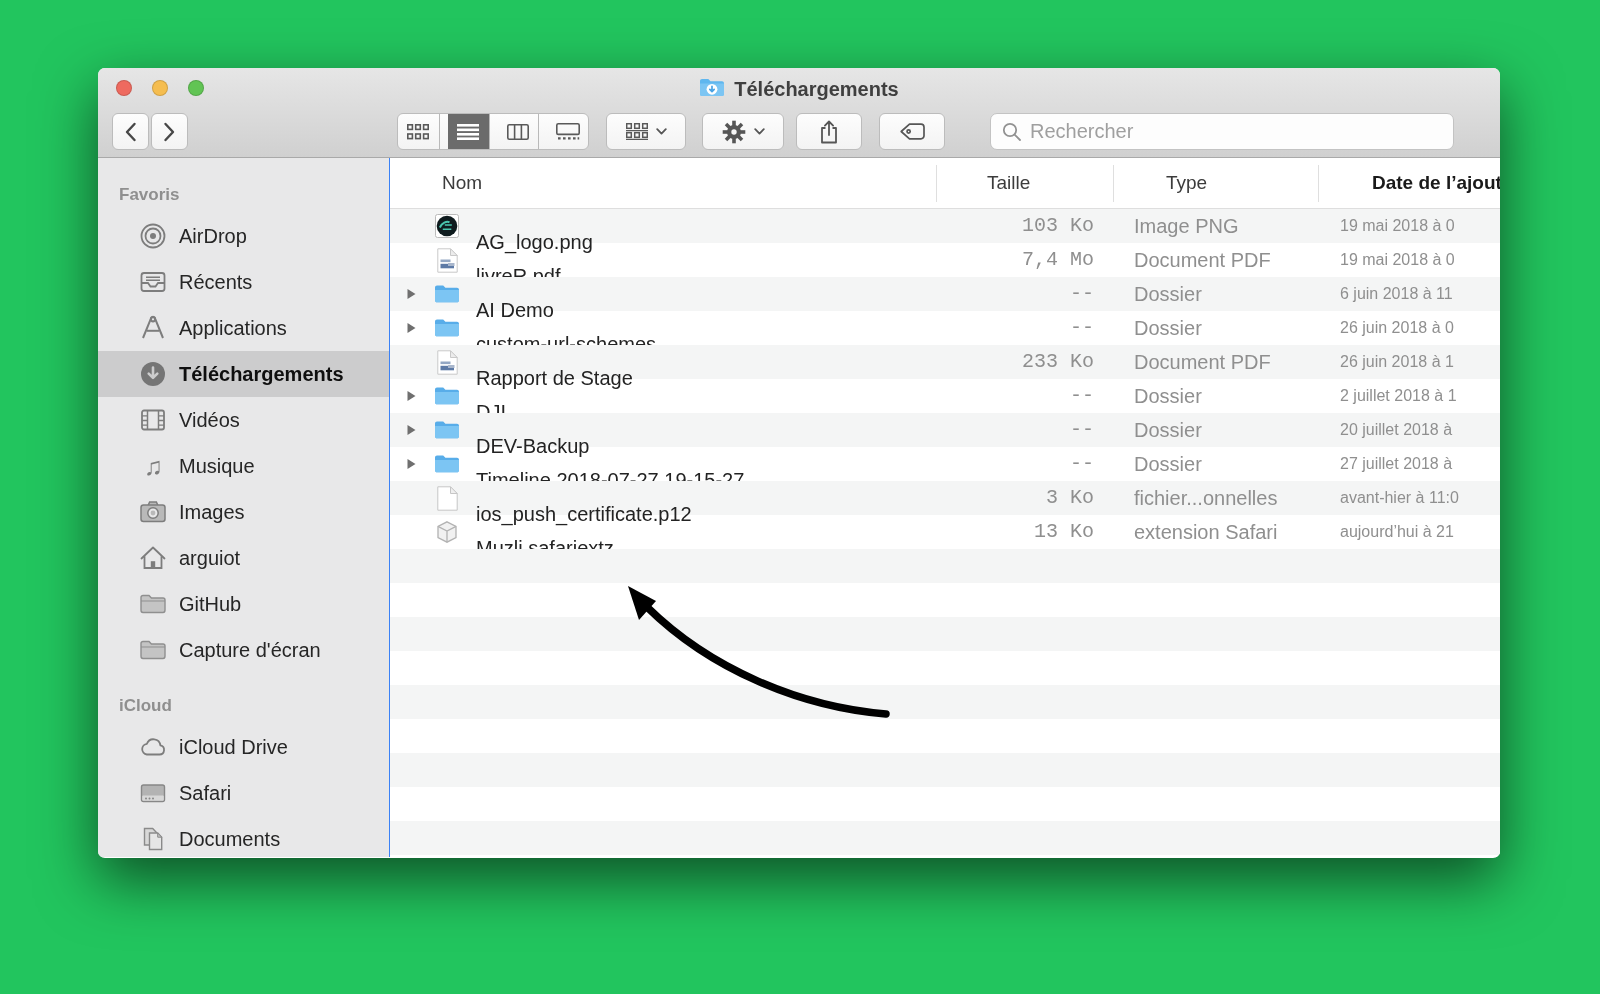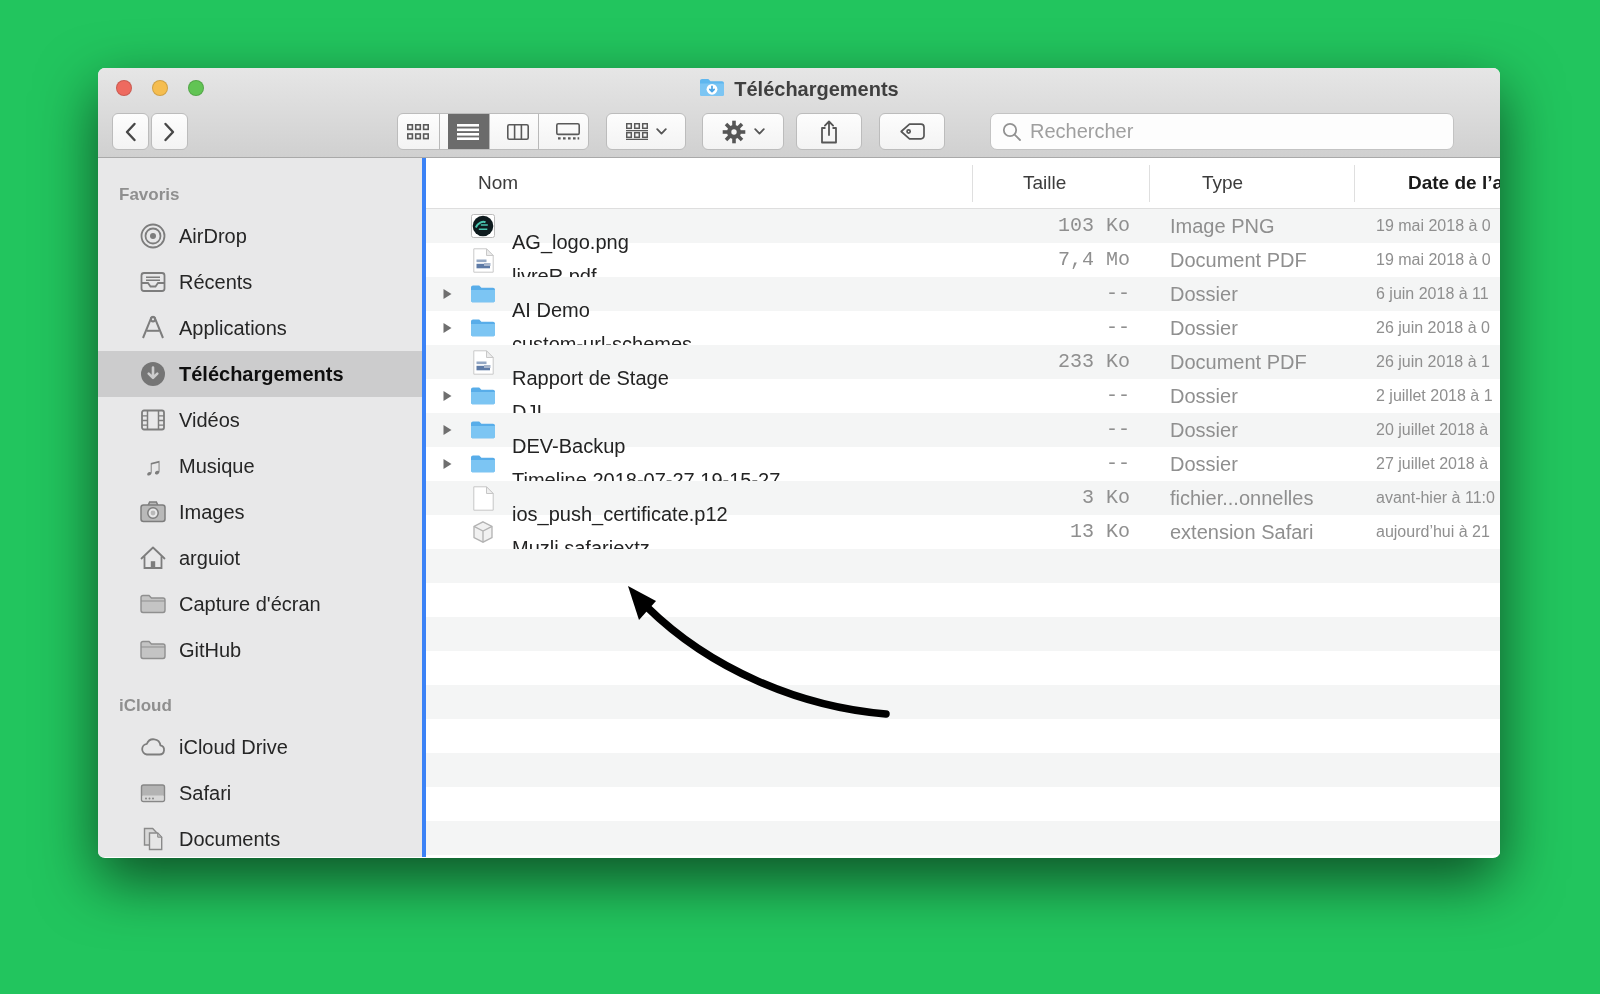--- a/index.html
+++ b/index.html
@@ -32,21 +32,21 @@
   .btn-share{left:698px;width:66px;}
   .btn-tag{left:781px;width:66px;}
   .search{position:absolute;top:45px;left:892px;width:464px;height:37px;box-sizing:border-box;
           background:#fdfdfd;border:1px solid #c3c3c3;border-radius:7px;display:flex;align-items:center;}
   .search .mag{margin:0 8px 0 11px;display:flex;}
   .search input{flex:1;border:none;outline:none;background:transparent;font-size:20px;
                 color:#333;font-family:inherit;padding:0;}
   .search input::placeholder{color:#9f9f9f;}
   
   .bodyrow{display:flex;height:699px;}
-  .sidebar{width:328px;background:#e8e8e9;border-right:4px solid #3b82f6;box-sizing:border-box;
+  .sidebar{width:292px;background:#e8e8e9;border-right:1px solid #3b82f6;box-sizing:border-box;
            padding-top:25px;overflow:hidden;flex:none;}
   .sb-header{height:24px;line-height:24px;padding-left:21px;font-size:17px;font-weight:600;
              color:#8f8f8f;margin-bottom:6px;}
   .sb-header.second{margin-top:21px;}
   .sb-item{height:46px;display:flex;align-items:center;padding-left:40px;gap:11px;
            font-size:20px;color:#262626;}
   .sb-item.selected{background:#cccccd;font-weight:600;color:#0f0f0f;}
   .sb-icon{width:30px;height:30px;display:flex;align-items:center;justify-content:center;flex:none;}
   .glyph{font-size:25px;color:#7d7d7d;line-height:30px;}
   
@@ -278,30 +278,30 @@
             </span>
             <span class="sb-label">arguiot</span>
           </div>
           <div class="sb-item">
             <span class="sb-icon">
               <svg width="30" height="30" viewBox="0 0 30 30">
                 <path d="M3 8.5c0-1.1.9-2 2-2h6l2.4 2.5H25c1.1 0 2 .9 2 2V21c0 1.4-.9 2.5-2 2.5H5c-1.1 0-2-1.1-2-2.5z" fill="#c4c4c4" stroke="#8f8f8f" stroke-width="1.4"></path>
                 <path d="M3 12h24" stroke="#8f8f8f" stroke-width="1"></path>
               </svg>
             </span>
-            <span class="sb-label">Capture d'écran</span>
+            <span class="sb-label">GitHub</span>
           </div>
           <div class="sb-item">
             <span class="sb-icon">
               <svg width="30" height="30" viewBox="0 0 30 30">
                 <path d="M3 8.5c0-1.1.9-2 2-2h6l2.4 2.5H25c1.1 0 2 .9 2 2V21c0 1.4-.9 2.5-2 2.5H5c-1.1 0-2-1.1-2-2.5z" fill="#c4c4c4" stroke="#8f8f8f" stroke-width="1.4"></path>
                 <path d="M3 12h24" stroke="#8f8f8f" stroke-width="1"></path>
               </svg>
             </span>
-            <span class="sb-label">GitHub</span>
+            <span class="sb-label">Capture d'écran</span>
           </div>
           <div class="sb-header second">iCloud</div>
           <div class="sb-item">
             <span class="sb-icon">
               <svg width="30" height="30" viewBox="0 0 30 30" fill="none" stroke="#7d7d7d" stroke-width="1.8">
                 <path d="M8.8 22.5h12.7a4.6 4.6 0 0 0 .9-9.1A7 7 0 0 0 8.9 11.8 5.4 5.4 0 0 0 8.8 22.5z" stroke-linejoin="round"></path>
               </svg>
             </span>
             <span class="sb-label">iCloud Drive</span>
           </div>

